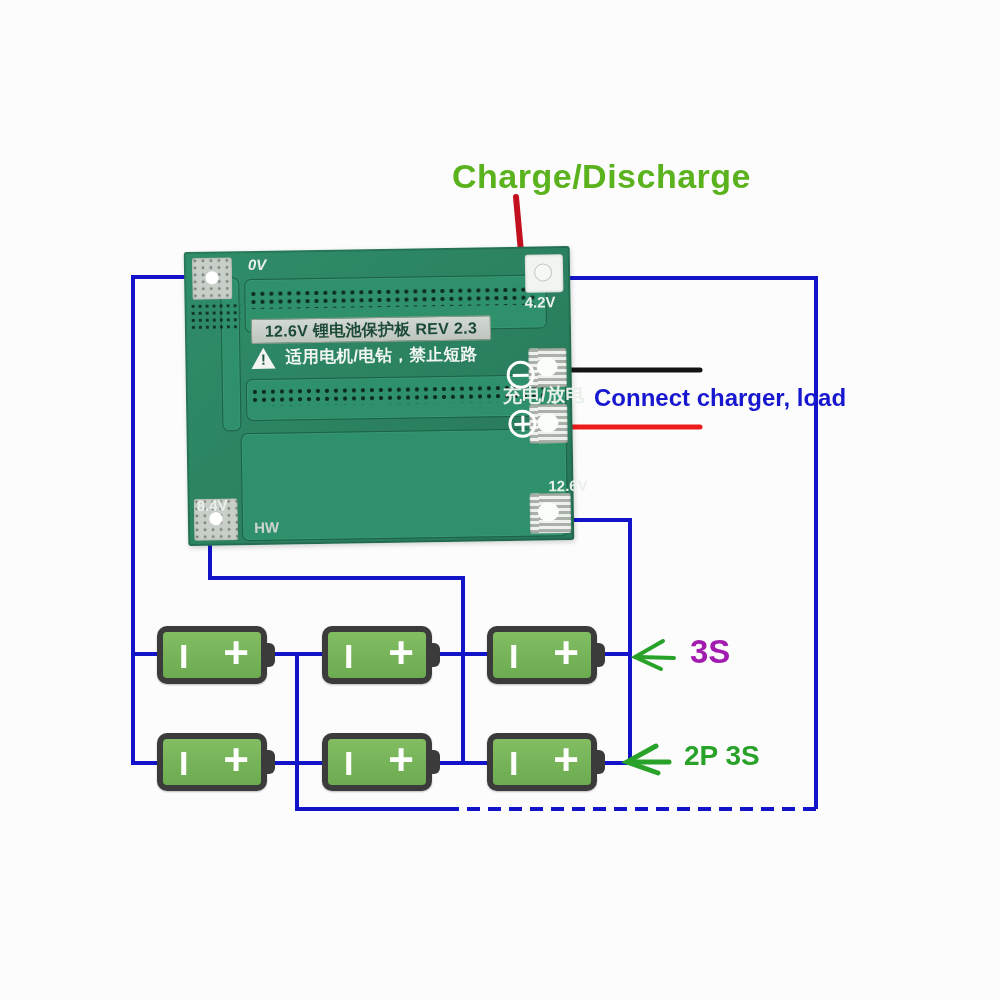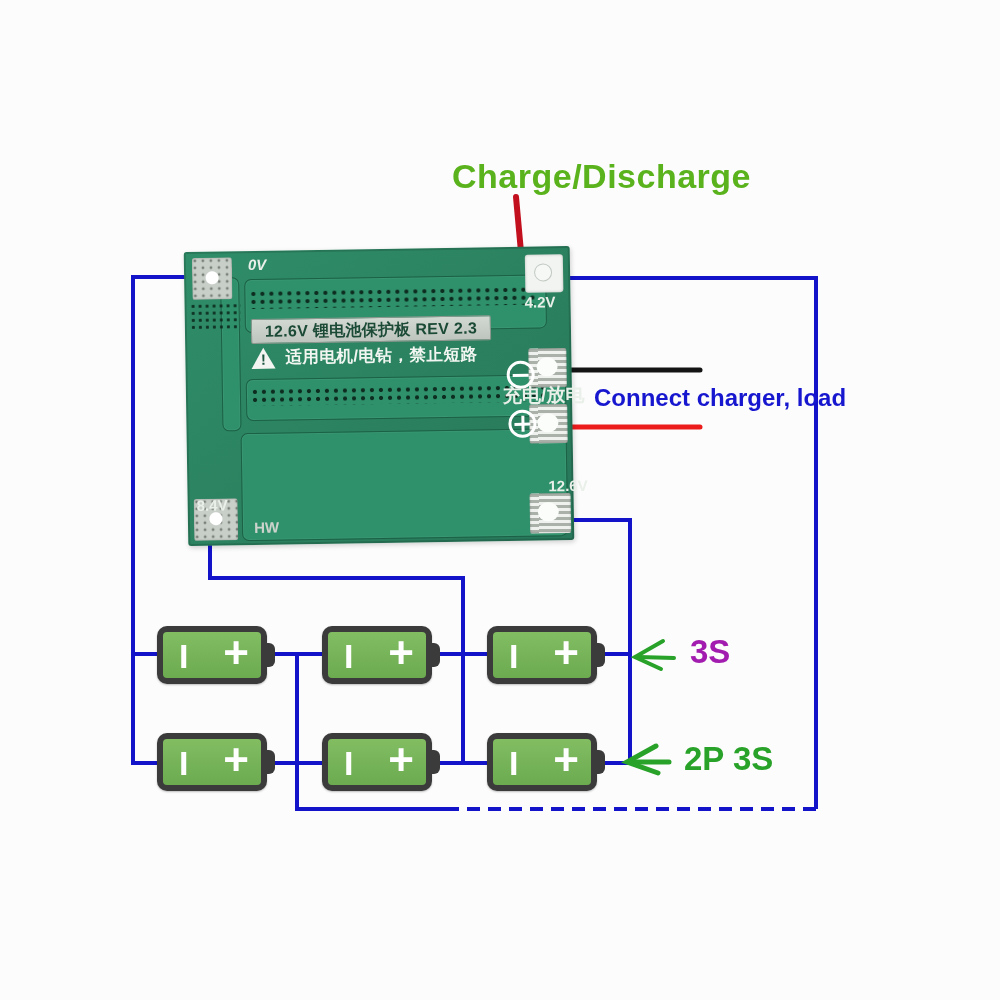--- a/index.html
+++ b/index.html
@@ -76,21 +76,21 @@
   .battery .cell{position:absolute;left:6px;top:6px;right:6px;bottom:6px;
     background:linear-gradient(180deg,#82bd62,#6cab50);border-radius:4px;}
   .battery .neg{position:absolute;left:16px;top:3px;color:#fff;font-weight:bold;font-size:34px;line-height:42px;}
   .battery .pos{position:absolute;right:12px;top:-3px;color:#fff;font-weight:bold;font-size:44px;line-height:48px;}
 
   
   .lbl{position:absolute;font-weight:bold;white-space:nowrap;}
   .lbl-cd{left:452px;top:157px;font-size:34px;color:#5ab31d;letter-spacing:.5px;}
   .lbl-connect{left:594px;top:384px;font-size:24px;color:#1717cf;}
   .lbl-3s{left:690px;top:633px;font-size:33px;color:#a21caf;}
-  .lbl-2p3s{left:684px;top:740px;font-size:33px;color:#28a228;}
+  .lbl-2p3s{left:684px;top:740px;font-size:28px;color:#28a228;}
 </style>
 </head>
 <body>
 
 <div class="stage">
 
   <svg class="wires" viewBox="0 0 1000 1000">
 
     <path d="M 200 277 L 133 277 L 133 763 L 160 763 M 133 654 L 160 654" fill="none" stroke="#1313c9" stroke-width="4"></path>
 

